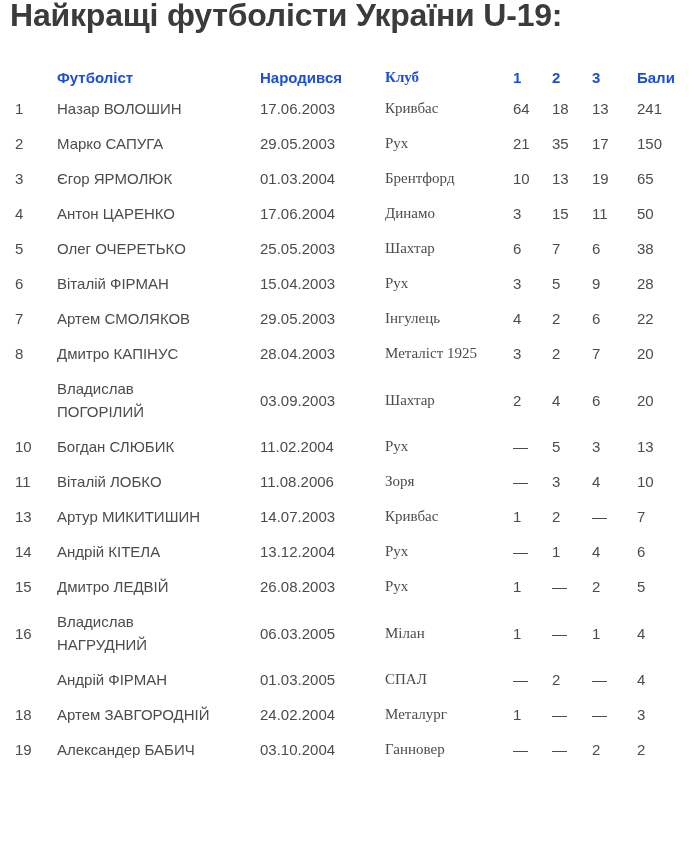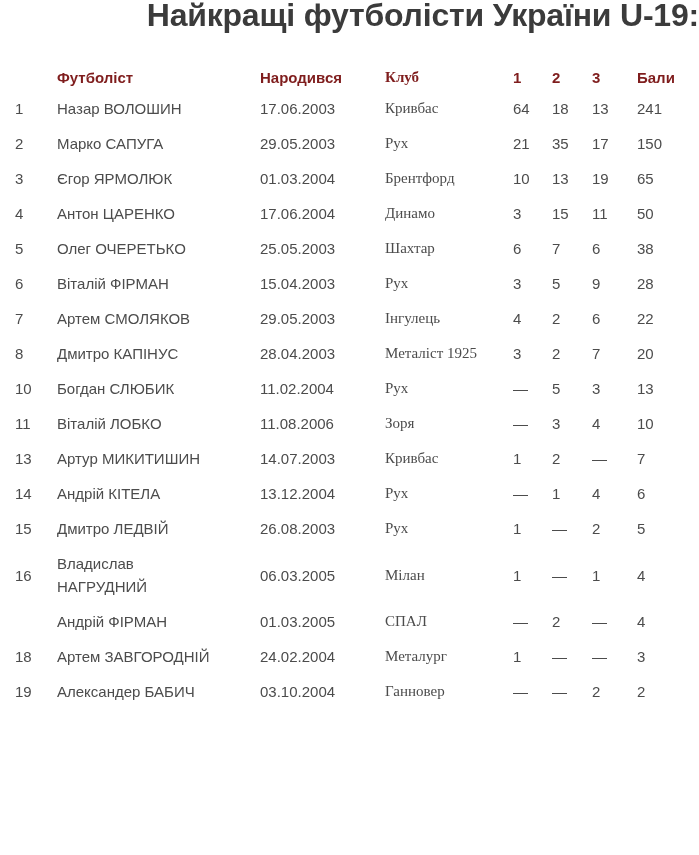--- a/index.html
+++ b/index.html
@@ -16,21 +16,20 @@
     box-sizing: border-box;
     color: #4c4c4c;
   }
   h1.page-title {
     margin: 2px 0 0 0;
     font-size: 32px;
     line-height: 26px;
     font-weight: 700;
     color: #3b3b3b;
     letter-spacing: -0.2px;
-    text-align: right;
   }
   h1.page-title span { display: block; }
 
   table.players-table {
     margin-top: 38px;
     border-collapse: collapse;
     table-layout: fixed;
     width: 689px;
     font-size: 15px;
     line-height: 23px;
@@ -40,21 +39,21 @@
   col.w-player { width: 203px; }
   col.w-born   { width: 125px; }
   col.w-club   { width: 128px; }
   col.w-p1     { width: 39px; }
   col.w-p2     { width: 40px; }
   col.w-p3     { width: 45px; }
   col.w-points { width: 62px; }
 
   th {
     font-weight: 700;
-    color: #7f1d1d;
+    color: #1d4ed8;
     text-align: left;
     padding: 0 0 2px 0;
     vertical-align: middle;
   }
   td {
     padding: 6px 0;
     text-align: left;
     vertical-align: middle;
     word-wrap: break-word;
   }
@@ -167,20 +166,30 @@
         <td class="col-rank">8</td>
         <td class="col-player">Дмитро КАПІНУС</td>
         <td class="col-born">28.04.2003</td>
         <td class="col-club">Металіст 1925</td>
         <td class="col-p1">3</td>
         <td class="col-p2">2</td>
         <td class="col-p3">7</td>
         <td class="col-points">20</td>
       </tr>
       <tr>
+        <td class="col-rank"></td>
+        <td class="col-player">Владислав ПОГОРІЛИЙ</td>
+        <td class="col-born">03.09.2003</td>
+        <td class="col-club">Шахтар</td>
+        <td class="col-p1">2</td>
+        <td class="col-p2">4</td>
+        <td class="col-p3">6</td>
+        <td class="col-points">20</td>
+      </tr>
+      <tr>
         <td class="col-rank">10</td>
         <td class="col-player">Богдан СЛЮБИК</td>
         <td class="col-born">11.02.2004</td>
         <td class="col-club">Рух</td>
         <td class="col-p1">—</td>
         <td class="col-p2">5</td>
         <td class="col-p3">3</td>
         <td class="col-points">13</td>
       </tr>
       <tr>

